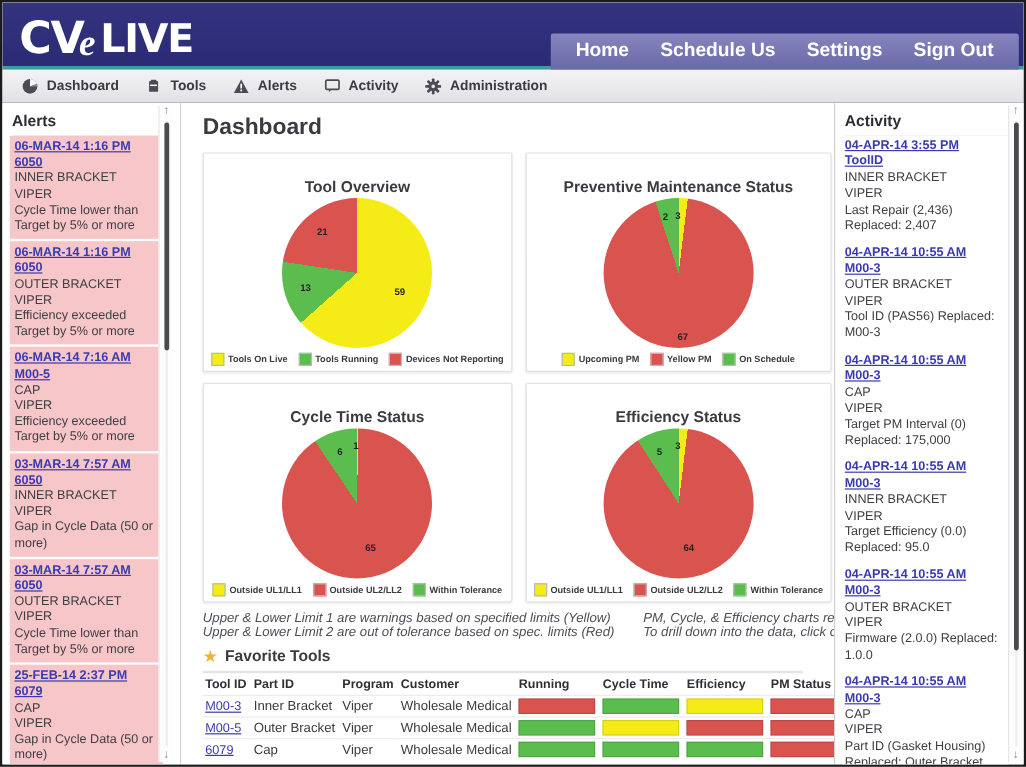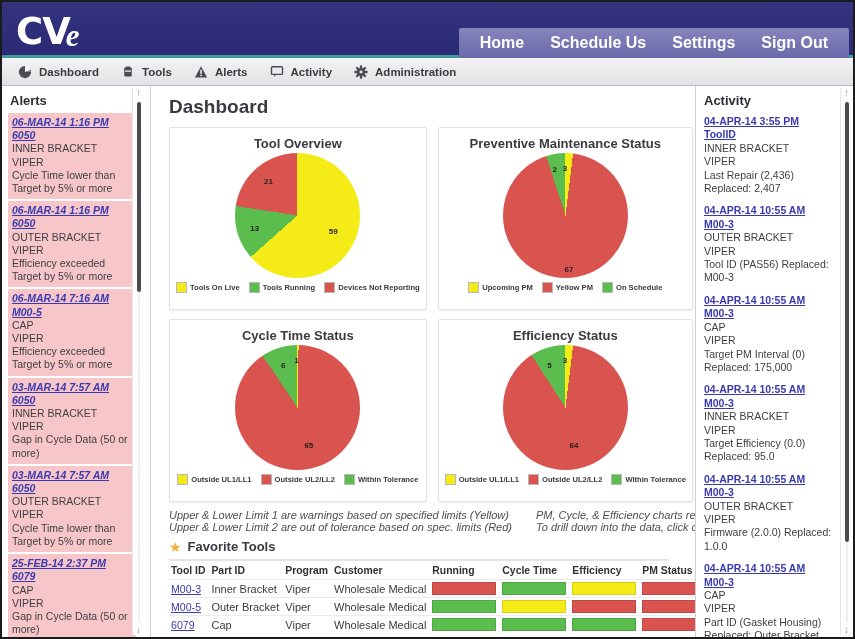--- a/index.html
+++ b/index.html
@@ -131,21 +131,20 @@
     line-height:13.2px;
     font-size:10.5px;
     color:#3b3b40;
   }
   .alert-card .lnk {
     color:#3a3ab0;
     font-weight:bold;
     text-decoration:underline;
     display:block;
     font-size:10.5px;
-    font-style:italic;
   }
   .alert-card .txt { display:block; color:#3e3e44; }
 
   .act-card {
     background:#ffffff;
     padding:2px 4px 7px 2px;
     line-height:13.4px;
     font-size:10.5px;
     color:#3b3b40;
   }
@@ -202,21 +201,21 @@
   .charts {
     display:grid;
     grid-template-columns:1fr 1fr;
     gap:9px 11px;
   }
   .panel {
     background:#ffffff;
     border:1px solid #e2e2e6;
     border-radius:2px;
     box-shadow:0 1px 2px rgba(0,0,0,0.07);
-    padding:6px 6px 4px 6px;
+    padding:18px 6px 4px 6px;
     height:183px;
     display:flex; flex-direction:column; align-items:center;
   }
   .panel-title {
     font-size:13px;
     font-weight:bold;
     color:#3a3a40;
     margin:2px 0 2px 0;
     text-align:center;
   }
@@ -301,20 +300,21 @@
 </style>
 </head>
 <body>
 
 <div class="app">
 
   <div class="header">
     <div class="logo">
       <span class="cv">CV</span>
         <span class="e">e</span>
+        <span class="live">LIVE</span>
     </div>
     <div class="topnav">
       <a href="#">Home</a>
       <a href="#">Schedule Us</a>
       <a href="#">Settings</a>
       <a href="#">Sign Out</a>
     </div>
   </div>
 
   <div class="menubar">

